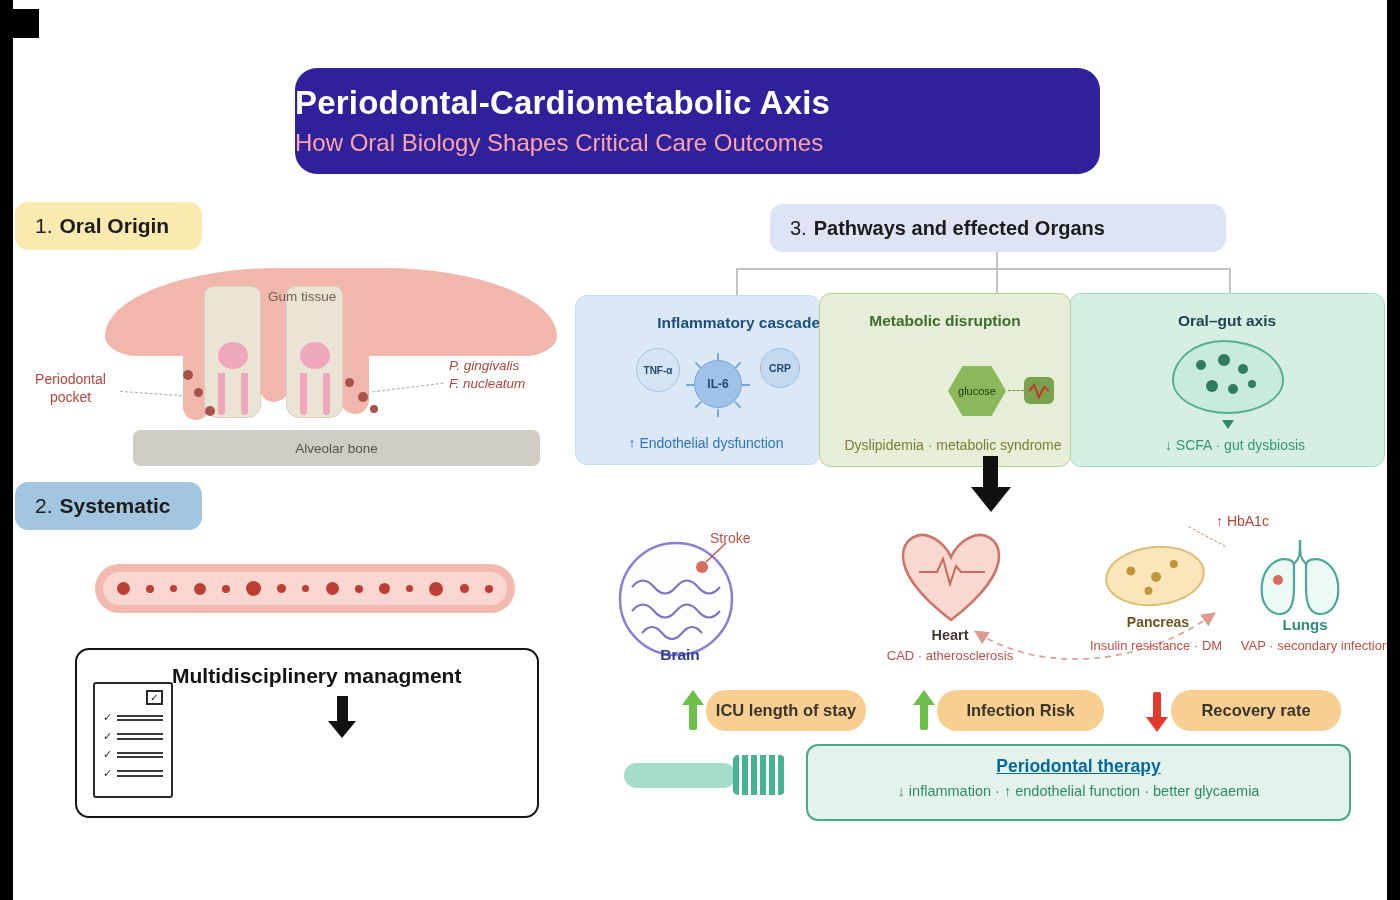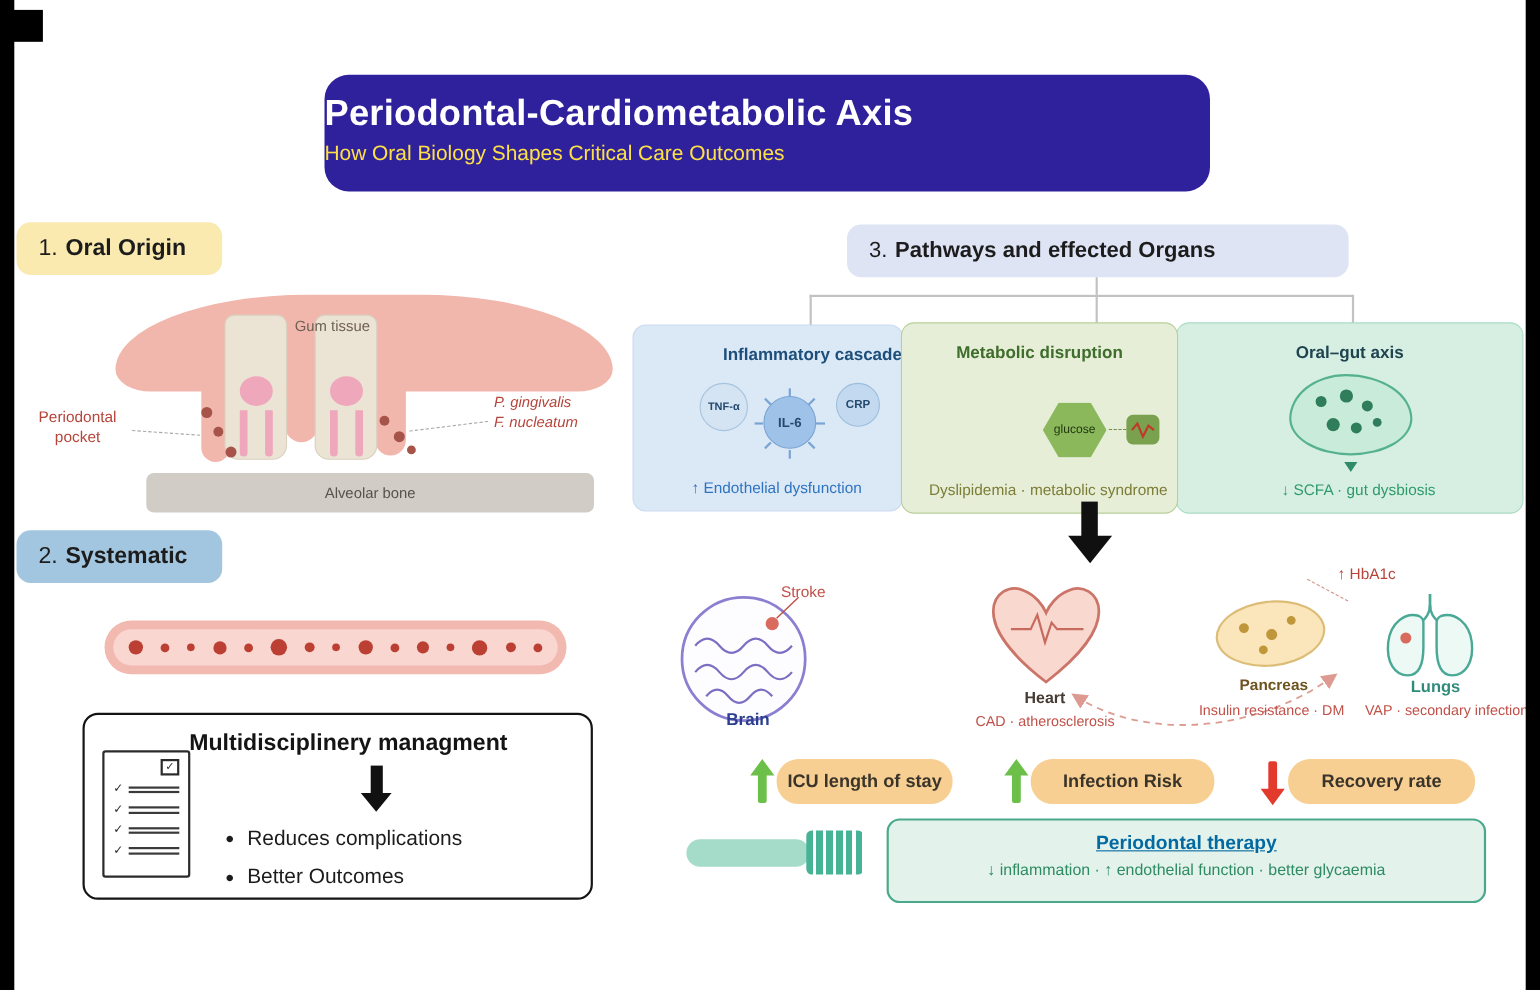--- a/index.html
+++ b/index.html
@@ -8,21 +8,21 @@
   .canvas { position:absolute; left:0; top:0; width:1400px; height:900px; background:#ffffff; }
   .edge { position:absolute; top:0; width:13px; height:900px; background:#000; z-index:60; }
   .edge.left { left:0; } .edge.right { right:0; }
   .corner-block { position:absolute; left:10px; top:9px; width:29px; height:29px; background:#000; z-index:61; }
   .abs { position:absolute; }
 
   
   .banner { position:absolute; left:295px; top:68px; width:805px; height:106px; background:#2f219c;
             border-radius:22px; color:#fff; z-index:5; }
   .banner-title { margin-top:16px; font-size:33px; font-weight:bold; letter-spacing:.2px; }
-  .banner-subtitle { margin-top:7px; font-size:19px; color:#fde047; }
+  .banner-subtitle { margin-top:7px; font-size:24px; color:#fca5a5; }
 
   
   .sec-label { position:absolute; height:48px; border-radius:13px; display:flex; align-items:center;
                font-size:21px; color:#1c1c1c; padding:0 20px; z-index:5; }
   .sec-label b { margin-left:7px; }
   .lab-oral { left:15px; top:202px; width:187px; background:#fbeab0; }
   .lab-sys  { left:15px; top:482px; width:187px; background:#a3c6e0; }
   .lab-path { left:770px; top:204px; width:456px; background:#dee4f4; font-size:20px; }
 
   
@@ -263,24 +263,20 @@
       <div class="cb-row">
           <span class="ck">✓</span>
           <span class="lines">
             <i></i>
             <i></i>
           </span>
         </div>
     </div>
     <div class="mgmt-arrow-shaft"></div>
     <div class="mgmt-arrow-head"></div>
-    <div class="bullets">
-      <div class="bullet">Reduces complications</div>
-      <div class="bullet">Better Outcomes</div>
-    </div>
   </div>
 
   <div class="sec-label lab-path">
     <span>3.</span>
     <b>Pathways and effected Organs</b>
   </div>
 
   <div class="cline" style="left:996px;top:252px;width:1.5px;height:16px"></div>
   <div class="cline" style="left:736px;top:268px;width:494px;height:1.5px"></div>
   <div class="cline" style="left:736px;top:268px;width:1.5px;height:28px"></div>

